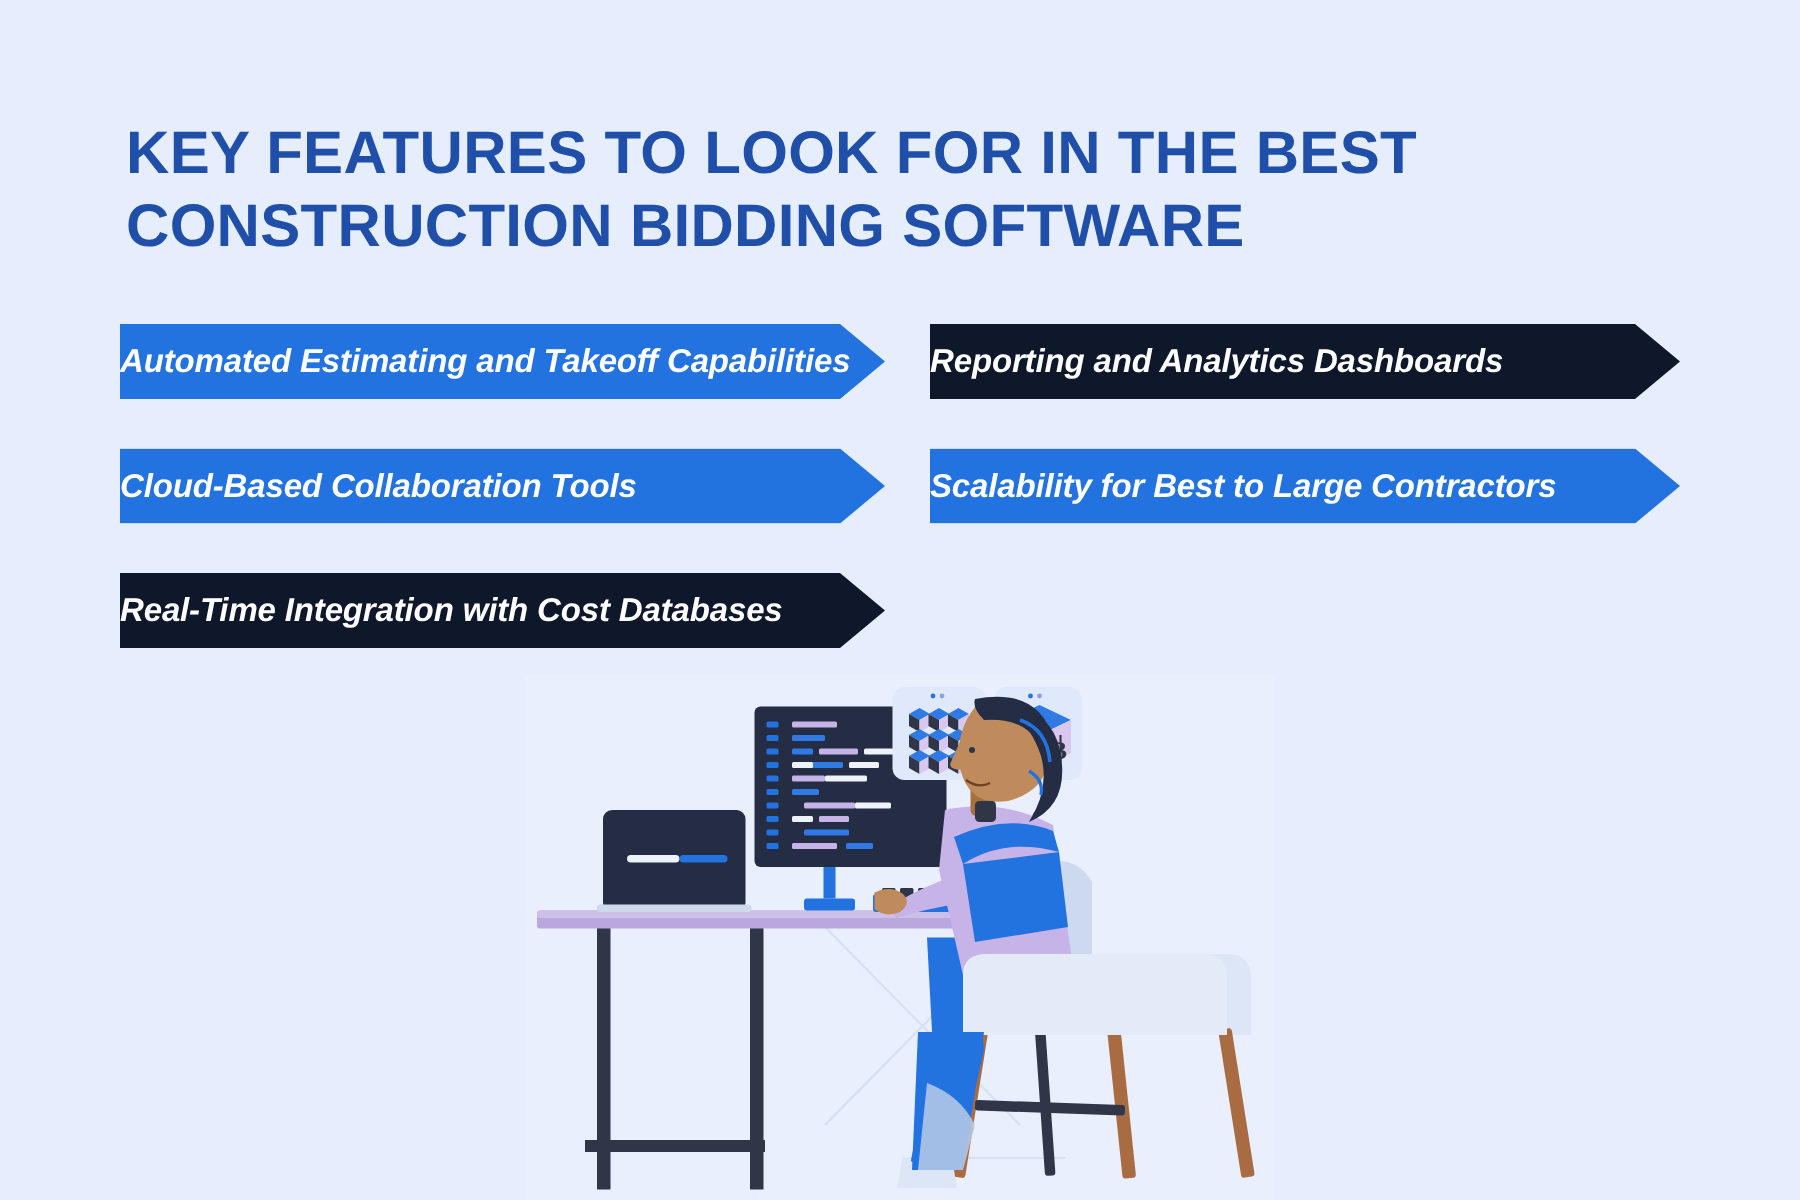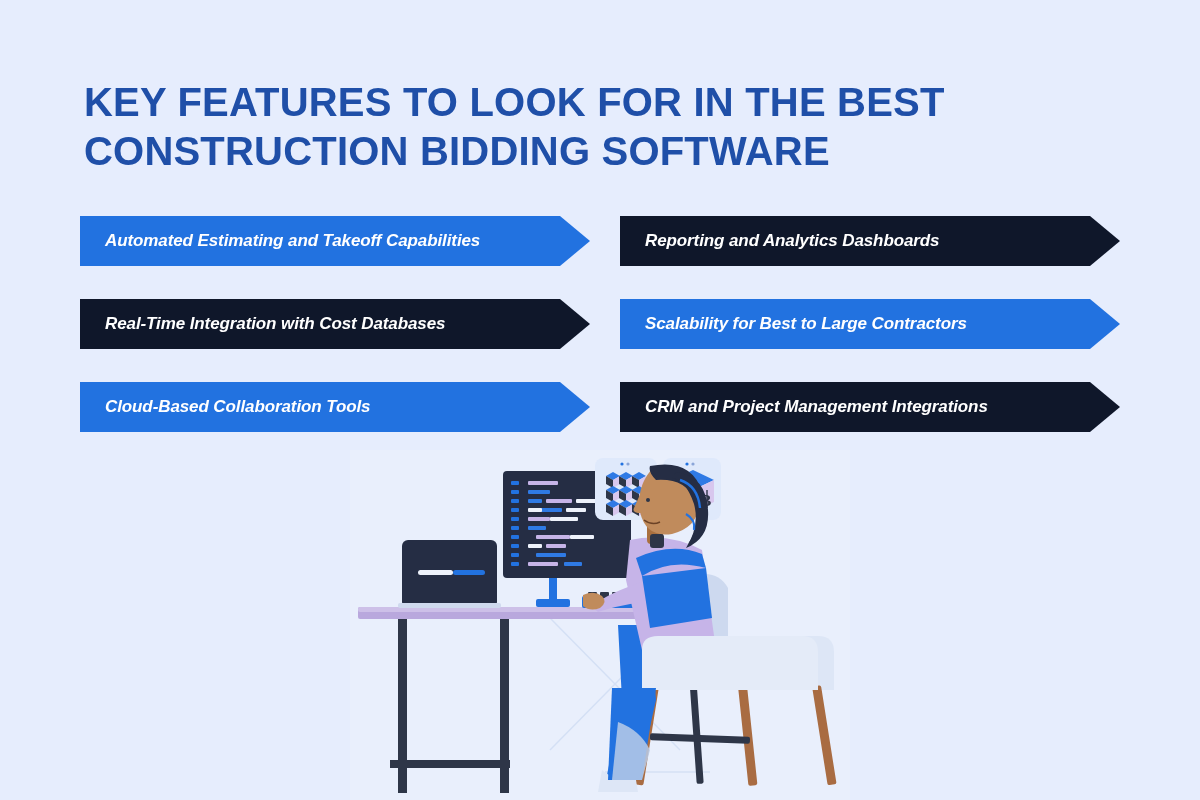--- a/index.html
+++ b/index.html
@@ -63,25 +63,24 @@
     margin-bottom: 33px;
     -webkit-clip-path: polygon(0 0, calc(100% - 30px) 0, 100% 50%, calc(100% - 30px) 100%, 0 100%);
     clip-path: polygon(0 0, calc(100% - 30px) 0, 100% 50%, calc(100% - 30px) 100%, 0 100%);
   }
 
   .banner.blue { background: #2272e0; }
   .banner.dark { background: #0f172a; }
 
   .banner-label {
     color: #ffffff;
-    font-size: 17px;
+    font-size: 22px;
     font-weight: 700;
     font-style: italic;
     letter-spacing: -0.1px;
-    padding-left: 25px;
     white-space: nowrap;
     font-family: "Liberation Sans", sans-serif;
   }
 
   
   .illustration {
     position: absolute;
     left: 350px;
     top: 450px;
     width: 500px;
@@ -95,37 +94,34 @@
 <div class="page">
 
   <h1 class="title">Key Features to Look for in the Best Construction Bidding Software</h1>
 
   <div class="banners">
 
     <div class="col col-left">
       <div class="banner blue">
         <span class="banner-label">Automated Estimating and Takeoff Capabilities</span>
       </div>
+      <div class="banner blue">
+        <span class="banner-label">Cloud-Based Collaboration Tools</span>
+      </div>
       <div class="banner dark">
         <span class="banner-label">Real-Time Integration with Cost Databases</span>
-      </div>
-      <div class="banner blue">
-        <span class="banner-label">Cloud-Based Collaboration Tools</span>
       </div>
     </div>
 
     <div class="col col-right">
       <div class="banner dark">
         <span class="banner-label">Reporting and Analytics Dashboards</span>
       </div>
       <div class="banner blue">
         <span class="banner-label">Scalability for Best to Large Contractors</span>
-      </div>
-      <div class="banner dark">
-        <span class="banner-label">CRM and Project Management Integrations</span>
       </div>
     </div>
 
   </div>
 
   <div class="illustration">
     <svg width="500" height="350" viewBox="0 0 500 350" xmlns="http://www.w3.org/2000/svg">
       <defs>
         <clipPath id="screenClip">
           <rect x="153" y="21" width="95" height="107" rx="3"></rect>

